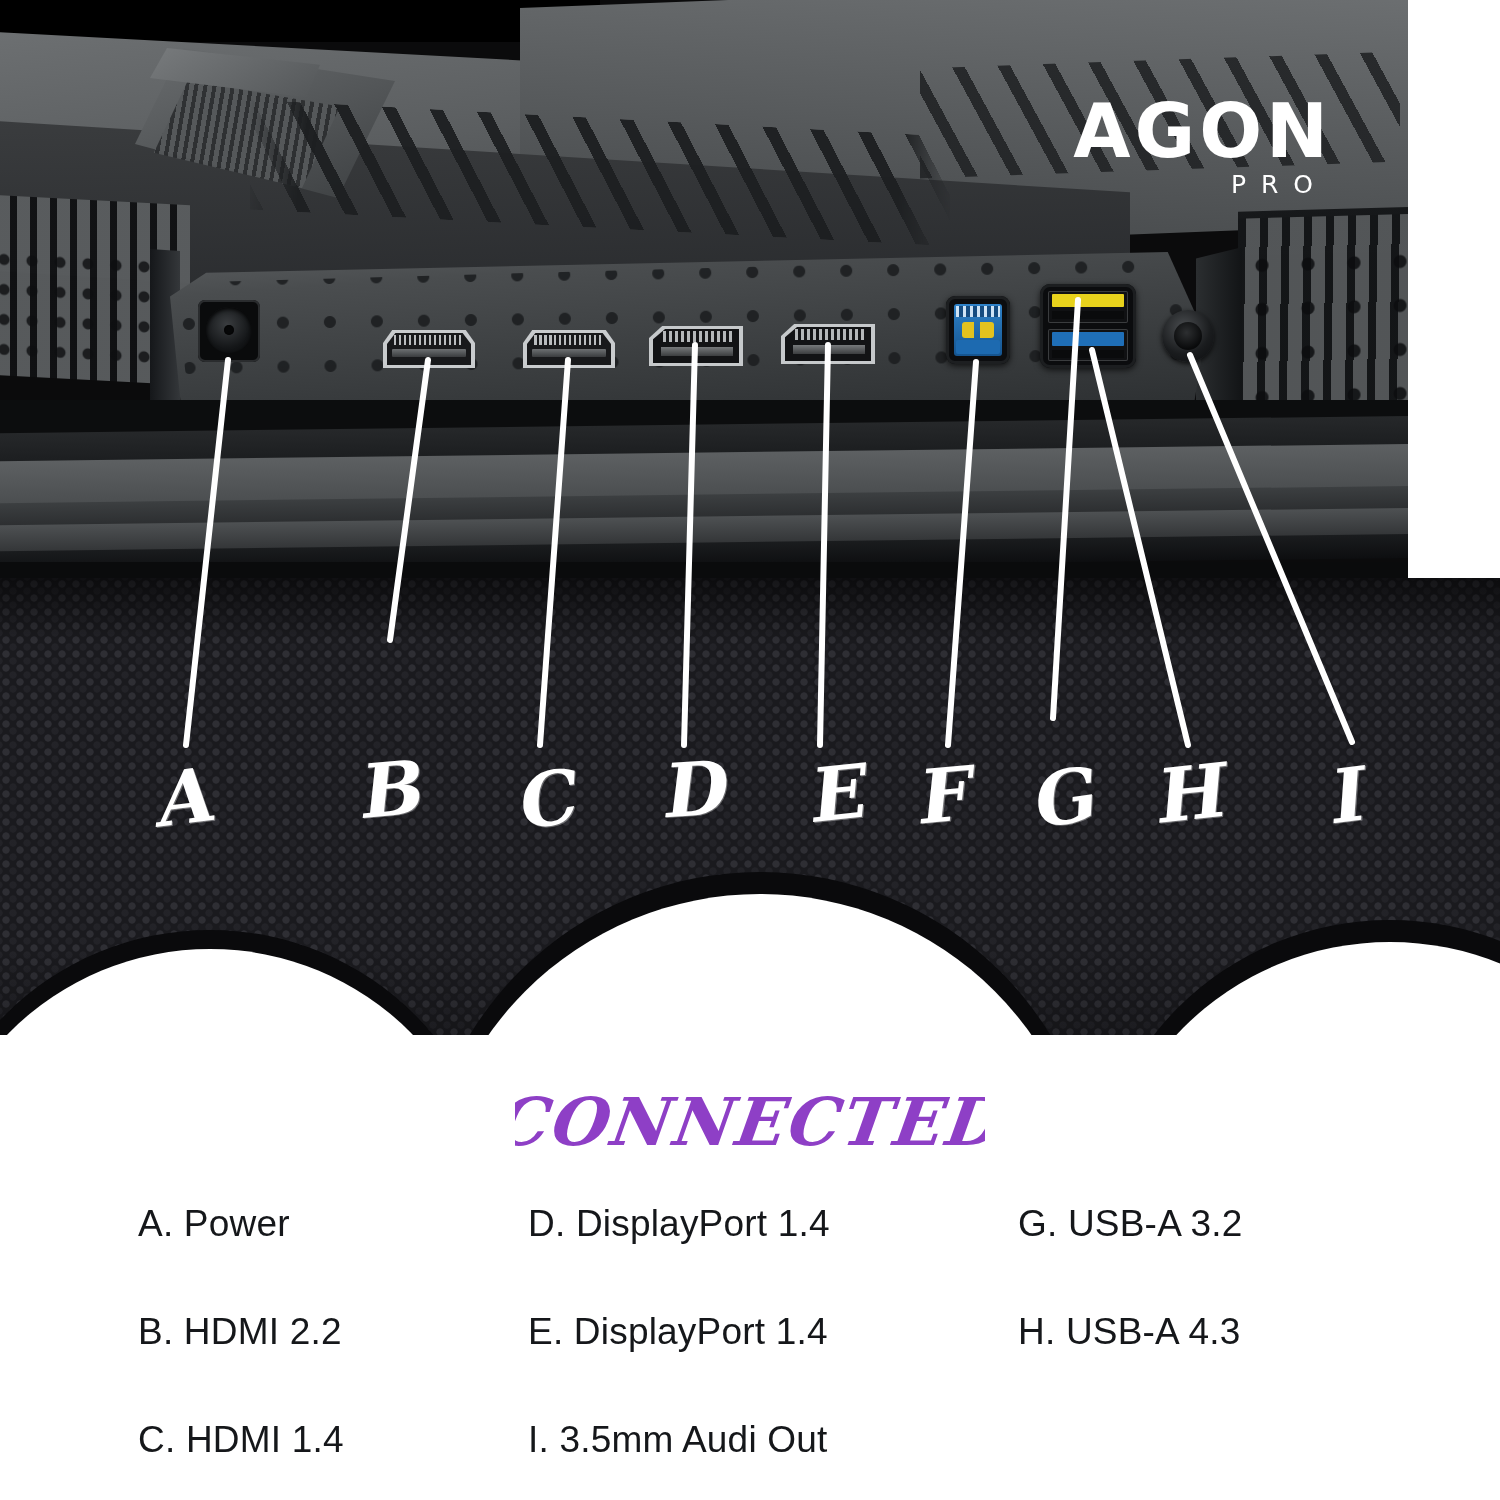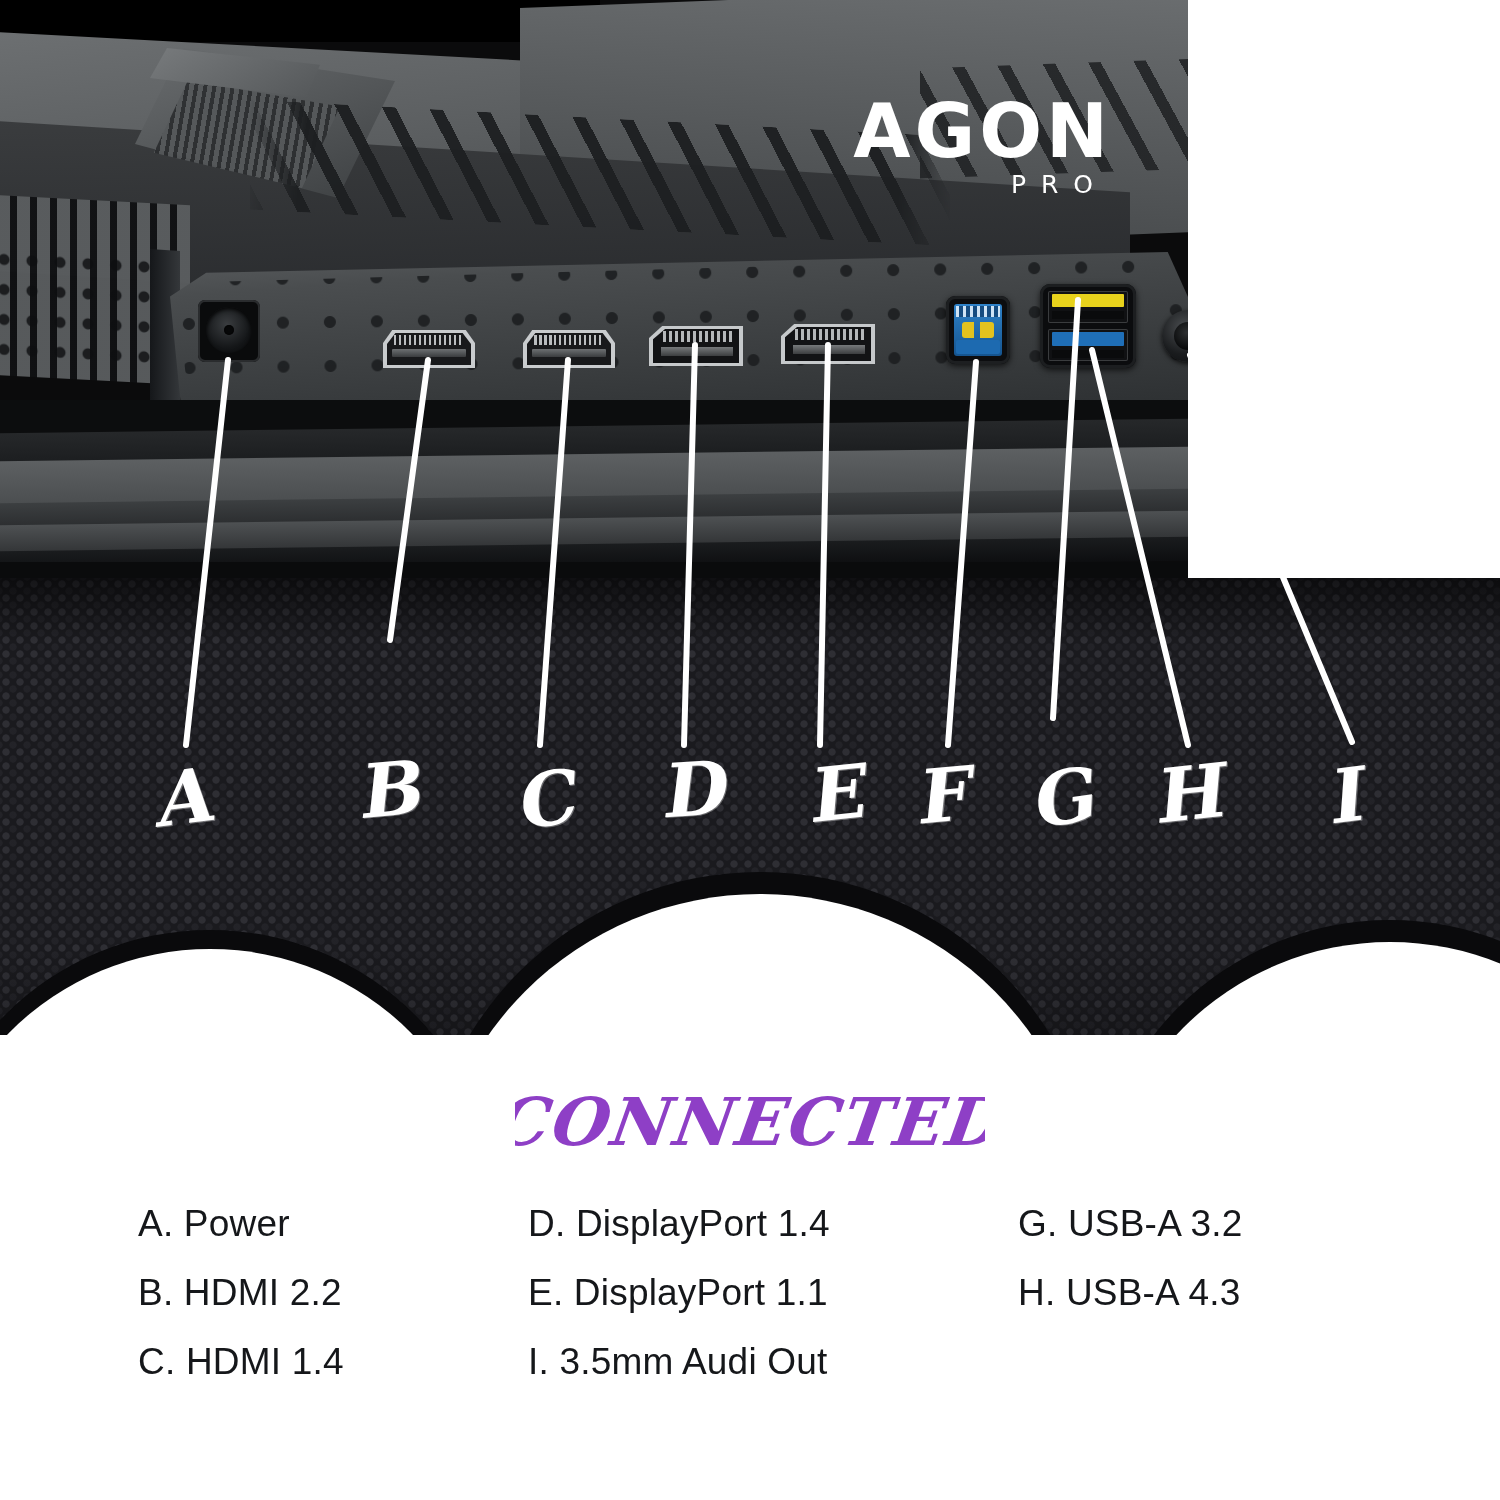--- a/index.html
+++ b/index.html
@@ -2,21 +2,21 @@
 <html><head>
 <meta charset="utf-8">
 <style>
   * { margin:0; padding:0; box-sizing:border-box; }
   html,body { width:1500px; height:1500px; overflow:hidden; background:#fff;
               font-family:"Liberation Sans", sans-serif; }
 
   #stage { position:relative; width:1500px; height:1500px; overflow:hidden; background:#fff; }
 
   
-  #photo { position:absolute; left:0; top:0; width:1188px; height:595px; overflow:hidden;
+  #photo { position:absolute; left:0; top:0; width:1408px; height:595px; overflow:hidden;
            background:#0b0b0c; }
 
   
   .sky { position:absolute; left:0; top:0; width:600px; height:42px; background:#000; }
 
   
   .shellA { position:absolute; left:-40px; top:30px; width:1120px; height:230px;
             background:linear-gradient(170deg,#6d7072 0%,#5b5e60 38%,#45484a 75%,#303234 100%);
             transform:skewY(3.1deg); transform-origin:left top; }
   .shellB { position:absolute; left:520px; top:8px; width:1060px; height:250px;
@@ -182,21 +182,21 @@
   
   #arcs { position:absolute; left:0; top:820px; width:1500px; height:420px; overflow:hidden; }
 
   
   #lower { position:absolute; left:0; top:1035px; width:1500px; height:465px; background:#fff; }
 
   #connTitle { position:absolute; left:0; top:40px; width:1500px; text-align:center; }
   #connTitle svg { display:block; margin:0 auto; }
 
   #legend { position:absolute; left:138px; top:168px; width:1290px;
-            display:grid; grid-template-columns:390px 490px 410px; row-gap:27px; }
+            display:grid; grid-template-columns:390px 490px 410px; row-gap:66px; }
   .legItem { font-size:37px; color:#15171a; font-family:"Liberation Sans", sans-serif;
              font-weight:400; letter-spacing:.2px; white-space:nowrap; }
 
   
   #logo { position:absolute; right:76px; top:96px; text-align:right; }
   #logoMain { color:#fff; font-size:74px; font-weight:700; letter-spacing:4px; line-height:.95;
               font-family:"DejaVu Sans", sans-serif; }
   #logoSub  { color:#fff; font-size:25px; font-weight:400; letter-spacing:15px; margin-top:4px;
               padding-right:4px; font-family:"DejaVu Sans", sans-serif; }
 </style>
@@ -349,21 +349,21 @@
         <text x="235" y="70" text-anchor="middle" font-family="DejaVu Serif, serif" font-style="italic" font-weight="700" font-size="66" letter-spacing="2" fill="#8e3fc6" transform="skewX(-9) translate(10,0)">CONNECTED</text>
       </svg>
     </div>
 
     <div id="legend">
       <div class="legItem">A. Power</div>
       <div class="legItem">D. DisplayPort 1.4</div>
       <div class="legItem">G. USB-A 3.2</div>
 
       <div class="legItem">B. HDMI 2.2</div>
-      <div class="legItem">E. DisplayPort 1.1</div>
+      <div class="legItem">E. DisplayPort 1.4</div>
       <div class="legItem">H. USB-A 4.3</div>
 
       <div class="legItem">C. HDMI 1.4</div>
       <div class="legItem">I. 3.5mm Audi Out</div>
     </div>
   </div>
 
 </div>
 
 </body></html>

